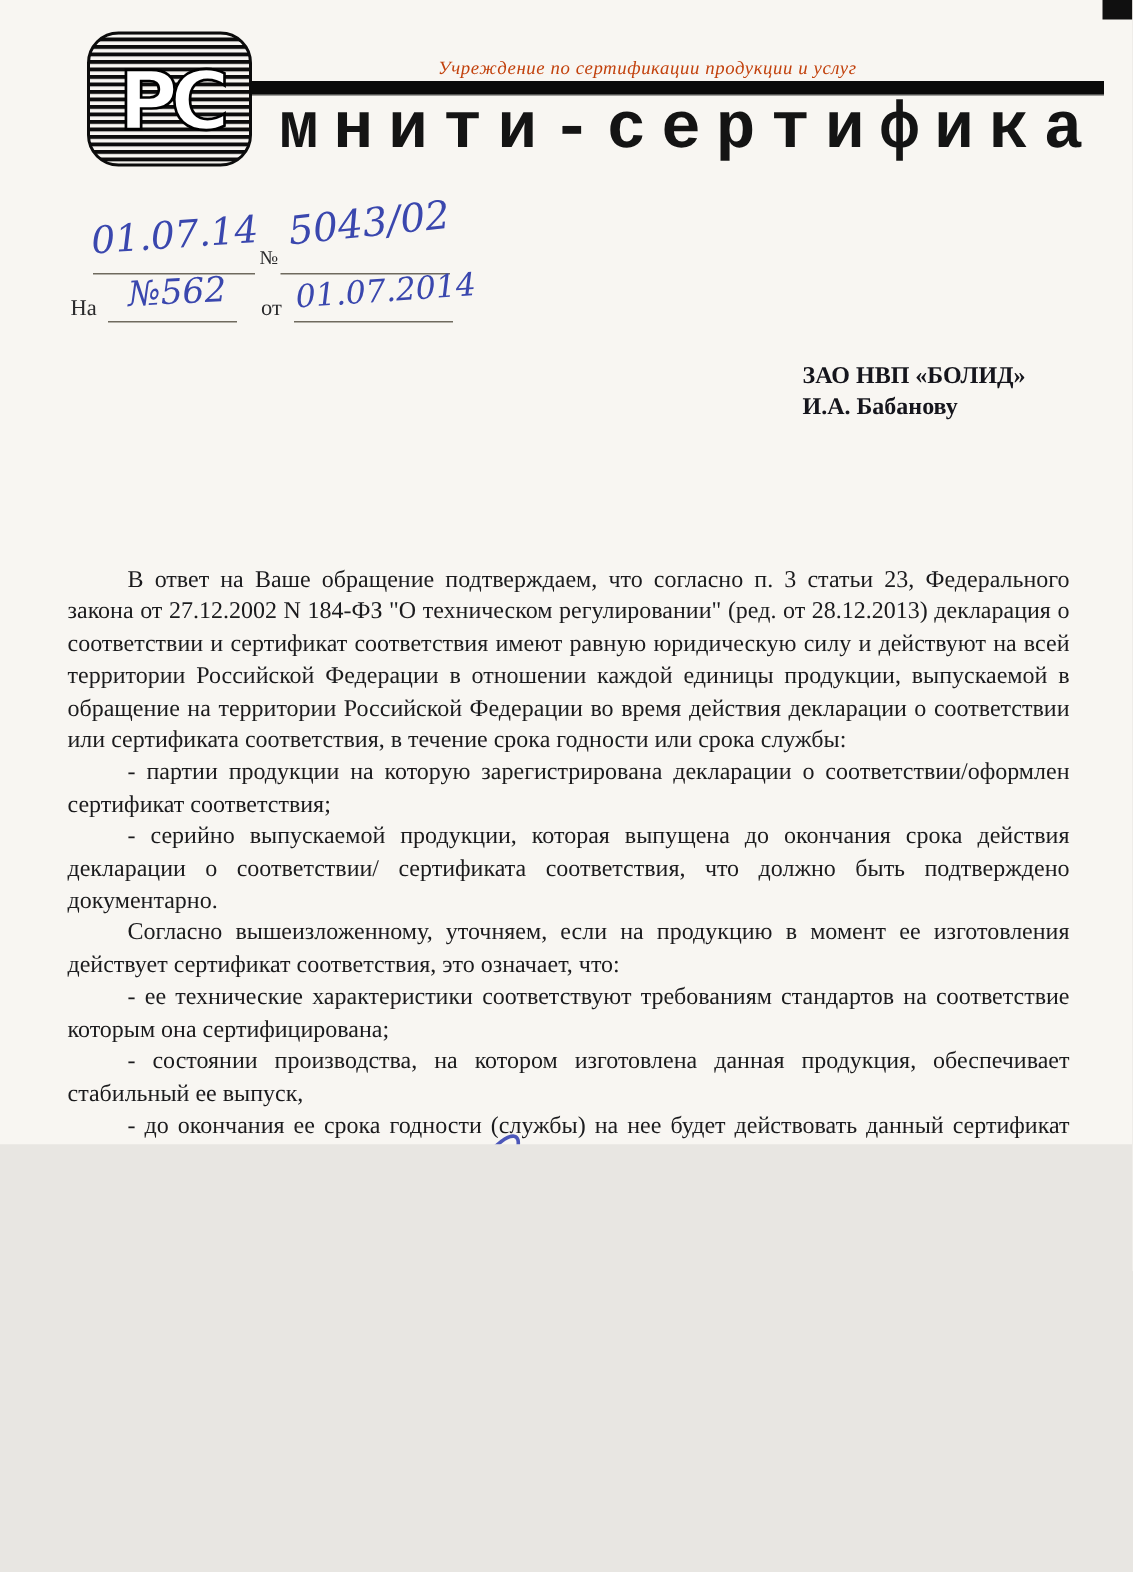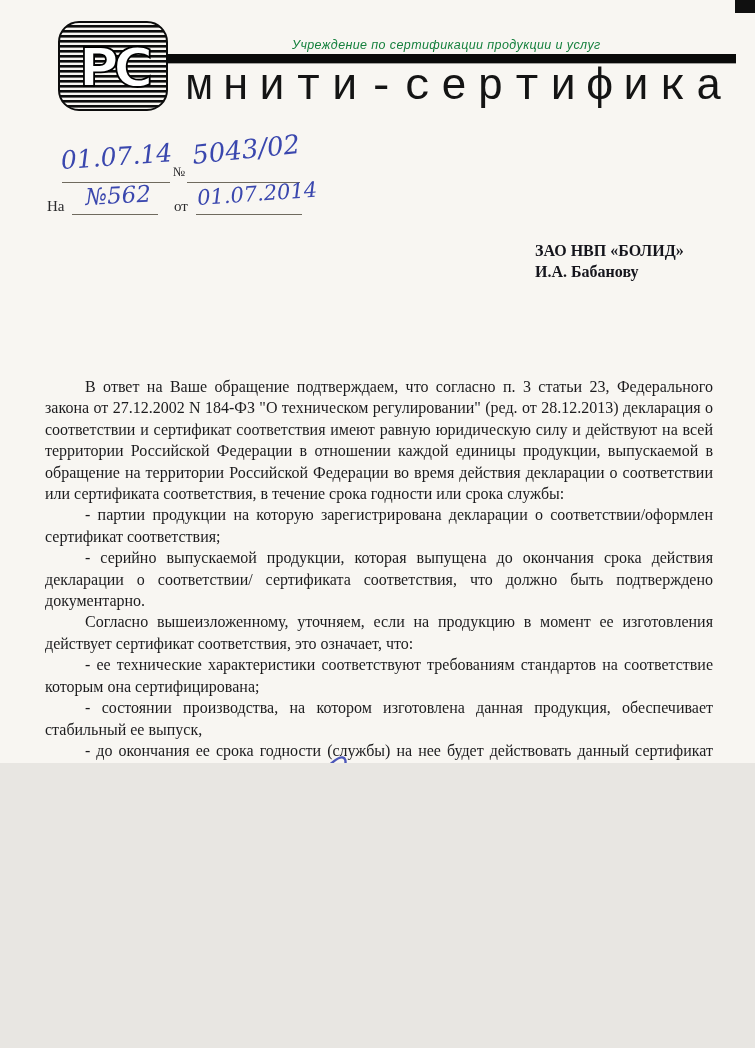--- a/index.html
+++ b/index.html
@@ -5,22 +5,22 @@
   html,body{margin:0;padding:0;background:#e8e6e2;}
   #page{
     position:relative;width:755px;height:763px;margin:0 auto;
     background:#f8f6f2;overflow:hidden;
     font-family:"Liberation Serif",serif;color:#1b1b1d;
   }
   .abs{position:absolute;}
 
   
   .tagline{
-    font-family:Liberation Sans, sans-serif;font-style:italic;
-    font-size:12.5px;letter-spacing:.4px;color:#15803d;white-space:nowrap;
+    font-family:Liberation Serif, serif;font-style:italic;
+    font-size:12.5px;letter-spacing:.4px;color:#c2410c;white-space:nowrap;
   }
   .black-bar{background:#0a0a0a;box-shadow:0 1px 0 rgba(0,0,0,.35);}
   .org-title{
     font-family:"Liberation Mono",monospace;font-size:44px;font-weight:400;
     letter-spacing:10px;color:#141414;white-space:nowrap;
   }
   .address-line{
     font-family:"Liberation Mono",monospace;font-size:13px;color:#222;
     white-space:nowrap;letter-spacing:-0.2px;
   }
@@ -64,21 +64,21 @@
       </defs>
       <rect x="2" y="2" width="108" height="88" rx="20" fill="url(#st)" stroke="#0c0c0c" stroke-width="2"></rect>
       <text x="22" y="66" font-family="DejaVu Sans, sans-serif" font-weight="bold" font-size="54" fill="#ffffff" stroke="#000000" stroke-width="1.8" letter-spacing="-5">РС</text>
     </svg>
   </div>
 
   <div class="abs tagline" style="left:292px;top:38px;">Учреждение по сертификации продукции и услуг</div>
 
   <div class="abs black-bar" style="left:167px;top:54px;width:569px;height:9px;"></div>
 
-  <div class="abs org-title" style="left:186px;top:62px;">мнити-сертифика</div>
+  <div class="abs org-title" style="left:186px;top:62px;font-weight:bold;">мнити-сертифика</div>
 
 
   <div class="abs hw" style="left:62px;top:146px;font-size:25px;transform:rotate(-4deg);">01.07.14</div>
   <div class="abs rule" style="left:62px;top:181px;width:108px;"></div>
 
   <div class="abs typed" style="left:173px;top:164px;font-size:13px;">№</div>
 
   <div class="abs hw" style="left:194px;top:140px;font-size:26px;transform:rotate(-6deg);">5043/02</div>
   <div class="abs rule" style="left:187px;top:181px;width:113px;"></div>
 

